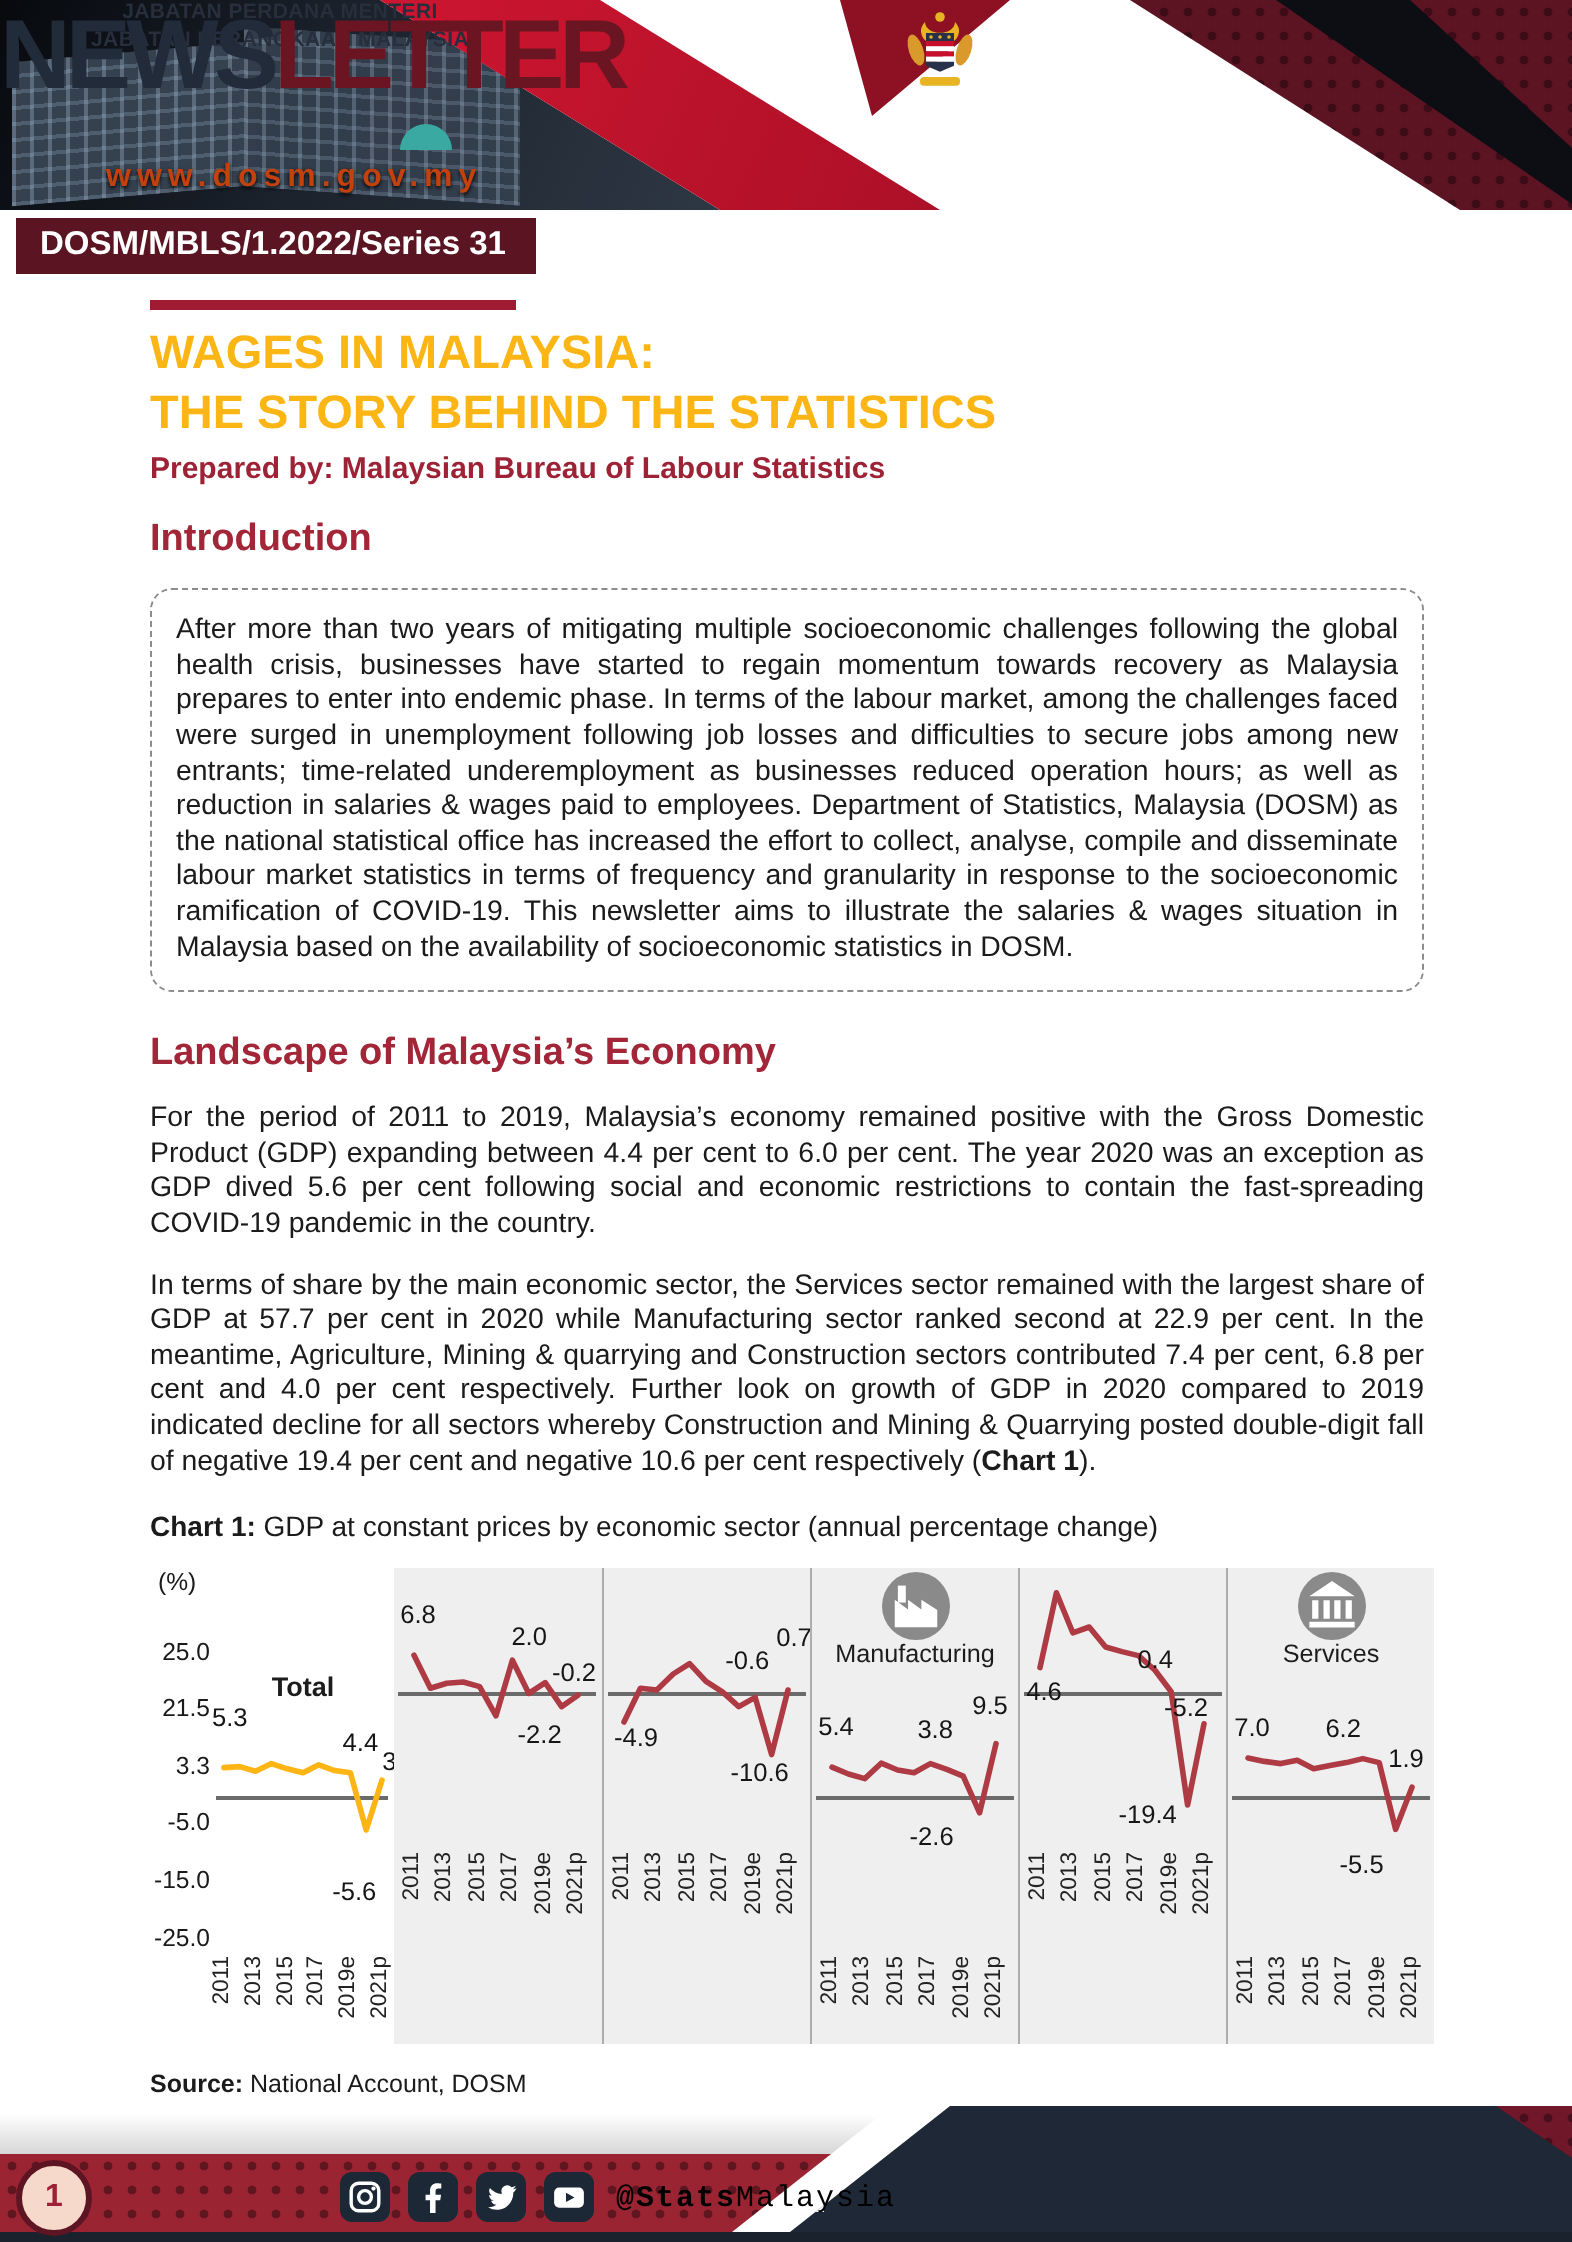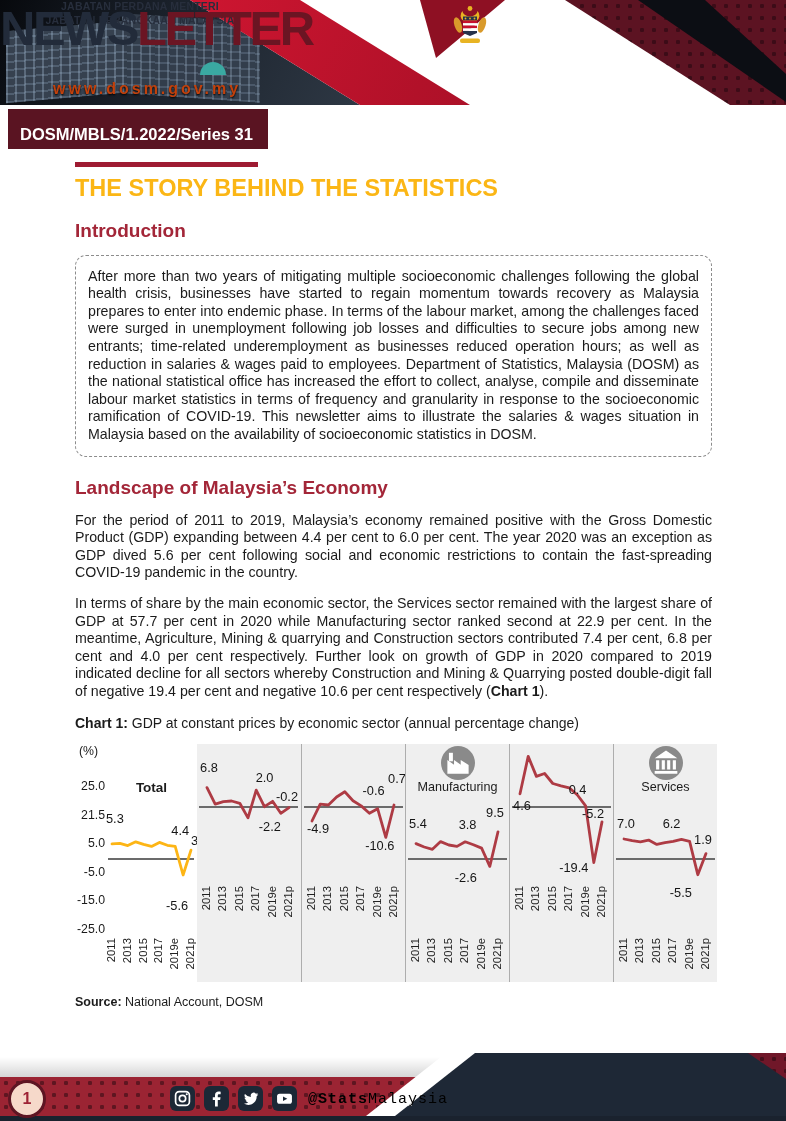--- a/index.html
+++ b/index.html
@@ -28,21 +28,21 @@
   .hdr-corner{clip-path:polygon(565px 0,786px 0,786px 105px,730px 105px);background-color:#5c1322;}
   .hdr-corner-black{clip-path:polygon(638px 0,705px 0,786px 74px,786px 102px);background:#0c0e14;}
   .dots{background-image:radial-gradient(rgba(20,4,10,.45) 2px,rgba(20,4,10,0) 2.4px);background-size:12px 12px;}
   .crest{position:absolute;left:451px;top:4px;width:38px;height:42px;}
   .dept{position:absolute;left:330px;top:47px;width:280px;text-align:center;
     font-size:10.5px;font-weight:bold;color:#272e3c;line-height:1.3;letter-spacing:.2px;}
   .brand{position:absolute;left:306px;top:52px;font-size:49px;font-weight:bold;
     letter-spacing:-2.5px;white-space:nowrap;}
   .brand .b1{color:#222b3a;} .brand .b2{color:#6b1523;}
   .badge{display:inline-block;margin:4px 10px 0 8px;background:#5a1422;color:#fff;
-    font-size:16.5px;font-weight:bold;padding:16px 15px 5px 12px;}
+    font-size:16.5px;font-weight:bold;padding:4px 15px 5px 12px;}
   
   .content{padding:0 74px 0 75px;}
   .rule{width:183px;height:5px;background:#9e1b32;margin-top:13px;}
   .title{margin-top:7px;font-size:23.5px;font-weight:bold;line-height:1.26;color:#fbb615;}
   .prepared{margin-top:5px;font-size:15px;font-weight:bold;color:#9d2235;}
   h2{margin:16px 0 0 0;font-size:19px;color:#a32638;}
   h2.lands{margin-top:20px;}
   .box{margin-top:13px;border:1px dashed #8c8c8c;padding:12px 12px;}
   .body-t{font-size:14.2px;line-height:17.6px;text-align:justify;color:#1b1b1b;border-radius:11px;}
   p.body-t{margin:13px 0 0 0;}
@@ -53,21 +53,21 @@
   .pct{position:absolute;left:4px;top:0;font-size:12.3px;color:#1a1a1a;}
   .yaxis{position:absolute;left:0;top:0;width:30px;height:238px;}
   .yaxis span{position:absolute;right:0;font-size:12.3px;color:#1a1a1a;white-space:nowrap;}
   .panels{position:absolute;left:31px;top:0;display:flex;}
   .panel{position:relative;height:238px;box-sizing:border-box;}
   .panel.gray{background:#efefef;}
   .panel.sep{border-left:1px solid #adadad;}
   .p-head{position:relative;height:52px;}
   .p-icon{position:absolute;left:50%;margin-left:-17px;top:2px;}
   .p-name{position:absolute;top:36px;left:-6px;right:-6px;text-align:center;font-size:12.6px;color:#1c1c1c;}
-  .p-name.tname{font-weight:bold;font-size:13.5px;}
+  .p-name.tname{font-weight:bold;font-size:13.5px;margin-top:16px;}
   svg.plot{display:block;margin-top:-18px;overflow:visible;}
   .xls{position:relative;height:46px;}
   .xl{position:absolute;top:2px;font-size:11.3px;color:#222;white-space:nowrap;
       transform:rotate(-90deg) translateX(-100%);transform-origin:top left;}
   .source{margin-top:7px;font-size:12.5px;color:#1b1b1b;}
   
   .footer{position:absolute;left:0;right:0;bottom:0;height:73px;}
   .f-shadow{position:absolute;left:0;right:0;top:9px;height:20px;
     background:linear-gradient(to bottom,rgba(0,0,0,0),rgba(0,0,0,.16));}
   .f-band{position:absolute;left:0;right:0;top:29px;height:39px;background-color:#9b2433;}
@@ -147,38 +147,40 @@
   </div>
   <div class="brand"><span class="b1">NEWS</span><span class="b2">LETTER</span></div>
 </div>
 
 <div class="badge">DOSM/MBLS/1.2022/Series 31</div>
 
 
 <div class="content">
   <div class="rule"></div>
   <div class="title">
+    <div>WAGES IN MALAYSIA:</div>
     <div>THE STORY BEHIND THE STATISTICS</div>
   </div>
+  <div class="prepared">Prepared by: Malaysian Bureau of Labour Statistics</div>
 
   <h2>Introduction</h2>
   <div class="box body-t">After more than two years of mitigating multiple socioeconomic challenges following the global health crisis, businesses have started to regain momentum towards recovery as Malaysia prepares to enter into endemic phase. In terms of the labour market, among the challenges faced were surged in unemployment following job losses and difficulties to secure jobs among new entrants; time-related underemployment as businesses reduced operation hours; as well as reduction in salaries &amp; wages paid to employees. Department of Statistics, Malaysia (DOSM) as the national statistical office has increased the effort to collect, analyse, compile and disseminate labour market statistics in terms of frequency and granularity in response to the socioeconomic ramification of COVID-19. This newsletter aims to illustrate the salaries &amp; wages situation in Malaysia based on the availability of socioeconomic statistics in DOSM.</div>
 
   <h2 class="lands">Landscape of Malaysia’s Economy</h2>
   <p class="body-t">For the period of 2011 to 2019, Malaysia’s economy remained positive with the Gross Domestic Product (GDP) expanding between 4.4 per cent to 6.0 per cent. The year 2020 was an exception as GDP dived 5.6 per cent following social and economic restrictions to contain the fast-spreading COVID-19 pandemic in the country.</p>
   <p class="body-t"><span>In terms of share by the main economic sector, the Services sector remained with the largest share of GDP at 57.7 per cent in 2020 while Manufacturing sector ranked second at 22.9 per cent. In the meantime, Agriculture, Mining &amp; quarrying and Construction sectors contributed 7.4 per cent, 6.8 per cent and 4.0 per cent respectively. Further look on growth of GDP in 2020 compared to 2019 indicated decline for all sectors whereby Construction and Mining &amp; Quarrying posted double-digit fall of negative 19.4 per cent and negative 10.6 per cent respectively (</span><b class="inb">Chart 1</b><span>).</span></p>
 
   <div class="caption"><b class="inb">Chart 1:</b><span> GDP at constant prices by economic sector (annual percentage change)</span></div>
 
   <div class="chart">
     <span class="pct">(%)</span>
     <div class="yaxis">
         <span style="top: 34.5px;">25.0</span>
         <span style="top: 63.1px;">21.5</span>
-        <span style="top: 91.7px;">5.0</span>
+        <span style="top: 91.7px;">3.3</span>
         <span style="top: 120.3px;">-5.0</span>
         <span style="top: 148.9px; text-align: right;">-15.0</span>
         <span style="top: 177.5px;">-25.0</span>
       </div>
     <div class="panels">
         <div class="panel" style="width: 91px;">
           <div class="p-head">
             <div class="p-name tname">Total</div>
           </div>
           <svg width="91" height="158" class="plot">

